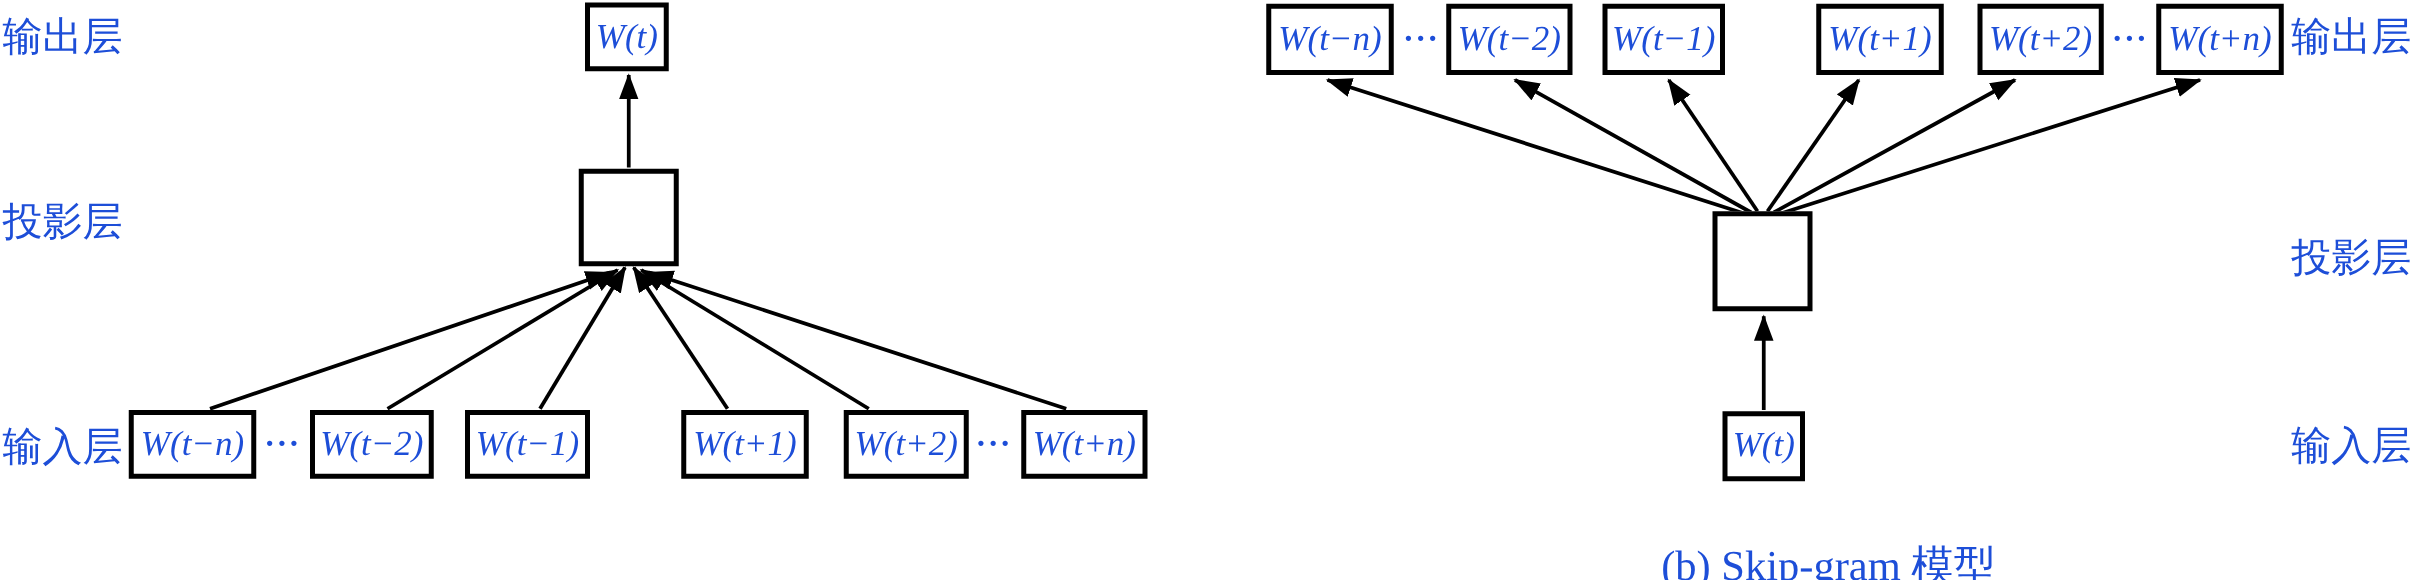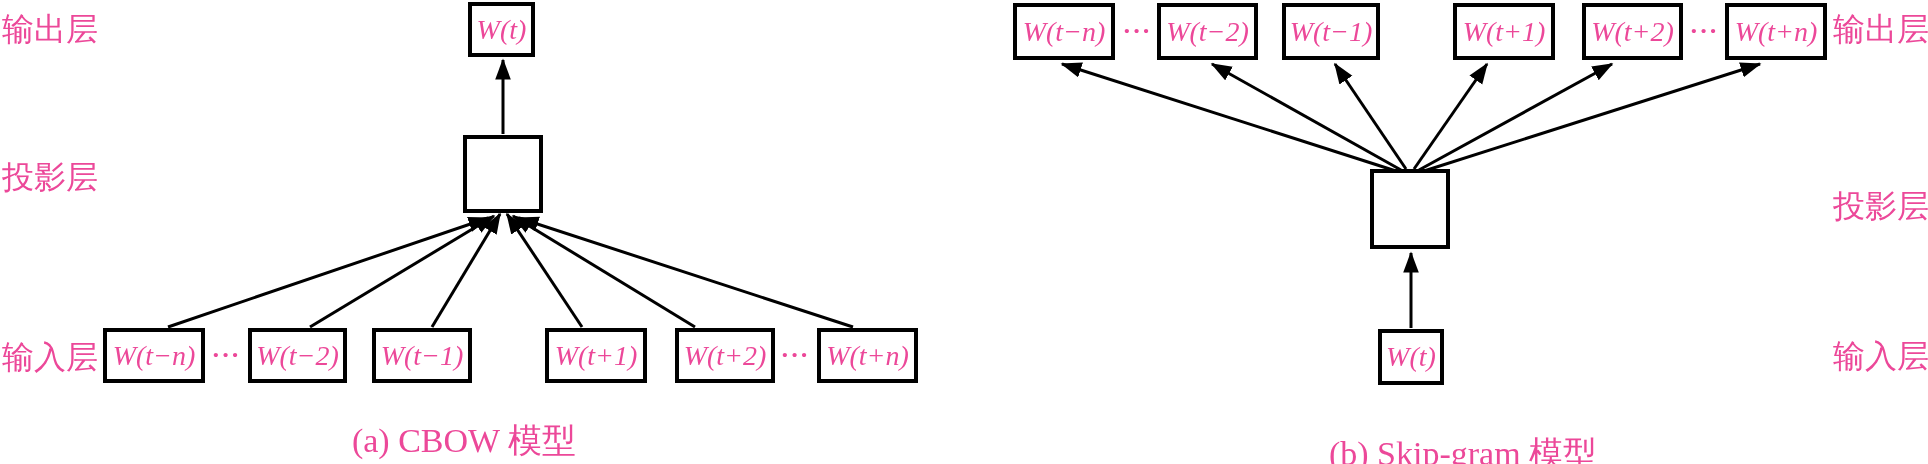--- a/index.html
+++ b/index.html
@@ -1,18 +1,18 @@
 <!DOCTYPE html>
 <html><head>
 <meta charset="utf-8">
 <style>
   html,body{margin:0;padding:0;background:#ffffff;}
   .stage{
     position:relative;width:1928px;height:464px;background:#ffffff;
-    color:#ec4899;font-family:"Liberation Serif", serif;overflow:hidden;
+    color:#1d4ed8;font-family:"Liberation Serif", serif;overflow:hidden;
   }
   .wires{position:absolute;left:0;top:0;width:1928px;height:464px;}
   .wires line{stroke:#000;stroke-width:3;}
   .wbox{
     position:absolute;box-sizing:border-box;border:4px solid #000;background:#fff;
     display:flex;align-items:center;justify-content:center;
     font-style:italic;font-size:28px;white-space:nowrap;text-align:right;
   }
   .projbox{
     position:absolute;box-sizing:border-box;border:4px solid #000;background:#fff;
@@ -71,21 +71,20 @@
 
   <div class="wbox" style="left:103px;top:328px;width:102px;height:55px">W(t−n)</div>
   <div class="dots" style="left:204px;top:340px">···</div>
   <div class="wbox" style="left:248px;top:328px;width:99px;height:55px">W(t−2)</div>
   <div class="wbox" style="left:372px;top:328px;width:100px;height:55px">W(t−1)</div>
   <div class="wbox" style="left:545px;top:328px;width:102px;height:55px">W(t+1)</div>
   <div class="wbox" style="left:675px;top:328px;width:100px;height:55px">W(t+2)</div>
   <div class="dots" style="left:773px;top:340px">···</div>
   <div class="wbox" style="left:817px;top:328px;width:101px;height:55px">W(t+n)</div>
 
-  <div class="caption" style="left:248px;top:423px">(a) CBOW 模型</div>
 
   <div class="wbox" style="left:1013px;top:3px;width:102px;height:57px">W(t−n)</div>
   <div class="dots" style="left:1115px;top:16px">···</div>
   <div class="wbox" style="left:1157px;top:3px;width:101px;height:57px">W(t−2)</div>
   <div class="wbox" style="left:1282px;top:3px;width:98px;height:57px">W(t−1)</div>
   <div class="wbox" style="left:1453px;top:3px;width:102px;height:57px">W(t+1)</div>
   <div class="wbox" style="left:1582px;top:3px;width:101px;height:57px">W(t+2)</div>
   <div class="dots" style="left:1682px;top:16px">···</div>
   <div class="wbox" style="left:1725px;top:3px;width:102px;height:57px">W(t+n)</div>
 

